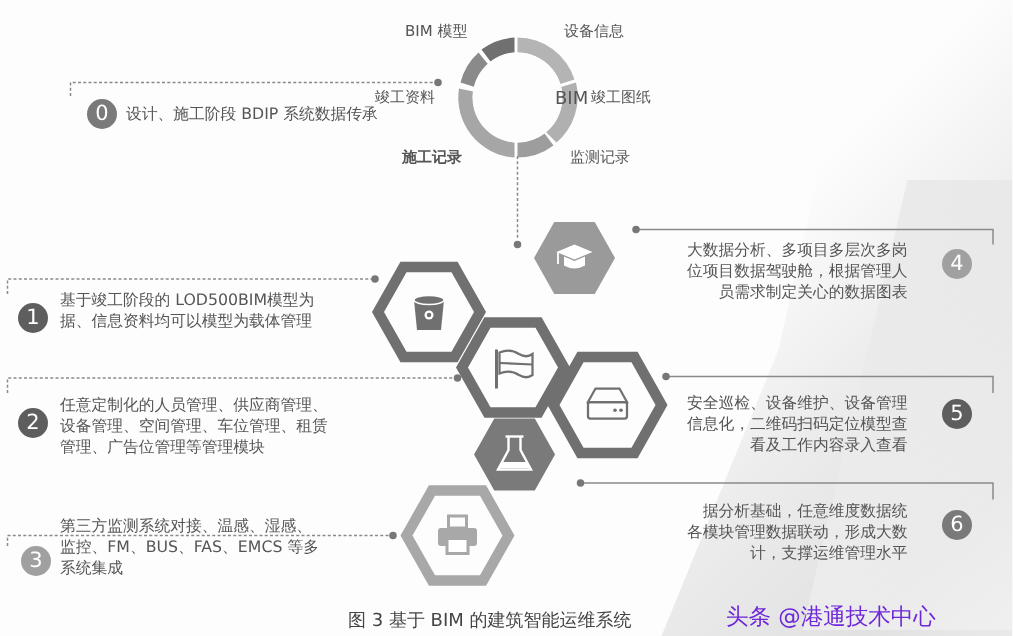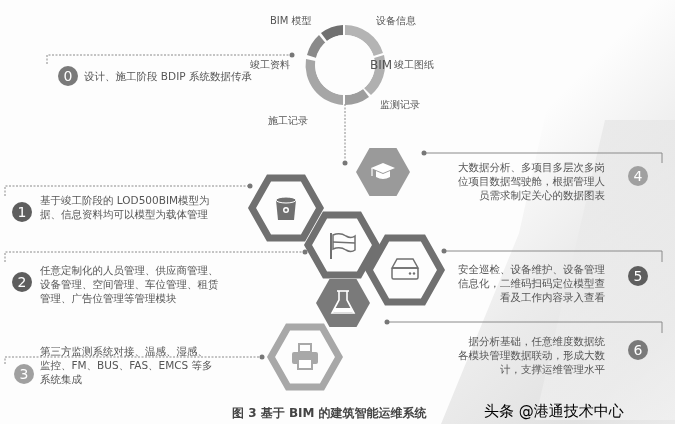--- a/index.html
+++ b/index.html
@@ -23,22 +23,22 @@
   }
   .svg-layer { position:absolute; left:0; top:0; }
   .ring-label { position:absolute; font-size:10px; color:#555; white-space:nowrap; }
   .ring-center { position:absolute; font-size:12px; color:#555;margin-left:36px; }
   .num-badge {
     position:absolute; width:20px; height:20px; border-radius:50%;
     color:#fff; font-size:14px; line-height:20px; text-align:center;
   }
   .desc { position:absolute; font-size:10.5px; line-height:14px; color:#555; }
   .desc.right { text-align:right; }
-  .caption { position:absolute; font-size:12px; font-weight:bold; color:#444; white-space:nowrap; }
-  .watermark { position:absolute; font-size:15px; color:#000000; white-space:nowrap; }
+  .caption { position:absolute; font-size:12px; font-weight:normal; color:#444; white-space:nowrap; }
+  .watermark { position:absolute; font-size:15px; color:#6d28d9; white-space:nowrap; }
 </style>
 </head>
 <body>
 
 <div class="bg-shade"></div>
 <div class="bg-shade2"></div>
 
 <svg class="svg-layer" width="675" height="424" viewBox="0 0 675 424">
 
   <g stroke="#8a8a8a" stroke-width="1" fill="none" stroke-dasharray="2,1.5">
@@ -123,21 +123,21 @@
     <rect x="-13" y="-5" width="26" height="12" rx="2" fill="#a8a8a8"></rect>
     <rect x="-7" y="2" width="14" height="10" fill="#fff" stroke="#a8a8a8" stroke-width="2"></rect>
   </g>
 </svg>
 
 <div class="ring-center" style="left:334px;top:58px;">BIM</div>
 <div class="ring-label" style="left:270px;top:14px;">BIM 模型</div>
 <div class="ring-label" style="left:376px;top:14px;">设备信息</div>
 <div class="ring-label" style="left:394px;top:58px;">竣工图纸</div>
 <div class="ring-label" style="left:380px;top:98px;">监测记录</div>
-<div class="ring-label" style="left:268px;top:114px;">施工记录</div>
+<div class="ring-label" style="left:268px;top:98px;font-weight:bold;">施工记录</div>
 <div class="ring-label" style="left:250px;top:58px;">竣工资料</div>
 
 <div class="num-badge" style="left:58px;top:66px;background:#7a7a7a;">0</div>
 <div class="desc" style="left:84px;top:69px;white-space:nowrap;">设计、施工阶段 BDIP 系统数据传承</div>
 
 <div class="num-badge" style="left:12px;top:202px;background:#5e5e5e;">1</div>
 <div class="desc" style="left:40px;top:193px;white-space:nowrap;">
   <div>基于竣工阶段的 LOD500BIM模型为</div>
   <div>据、信息资料均可以模型为载体管理</div>
 </div>

